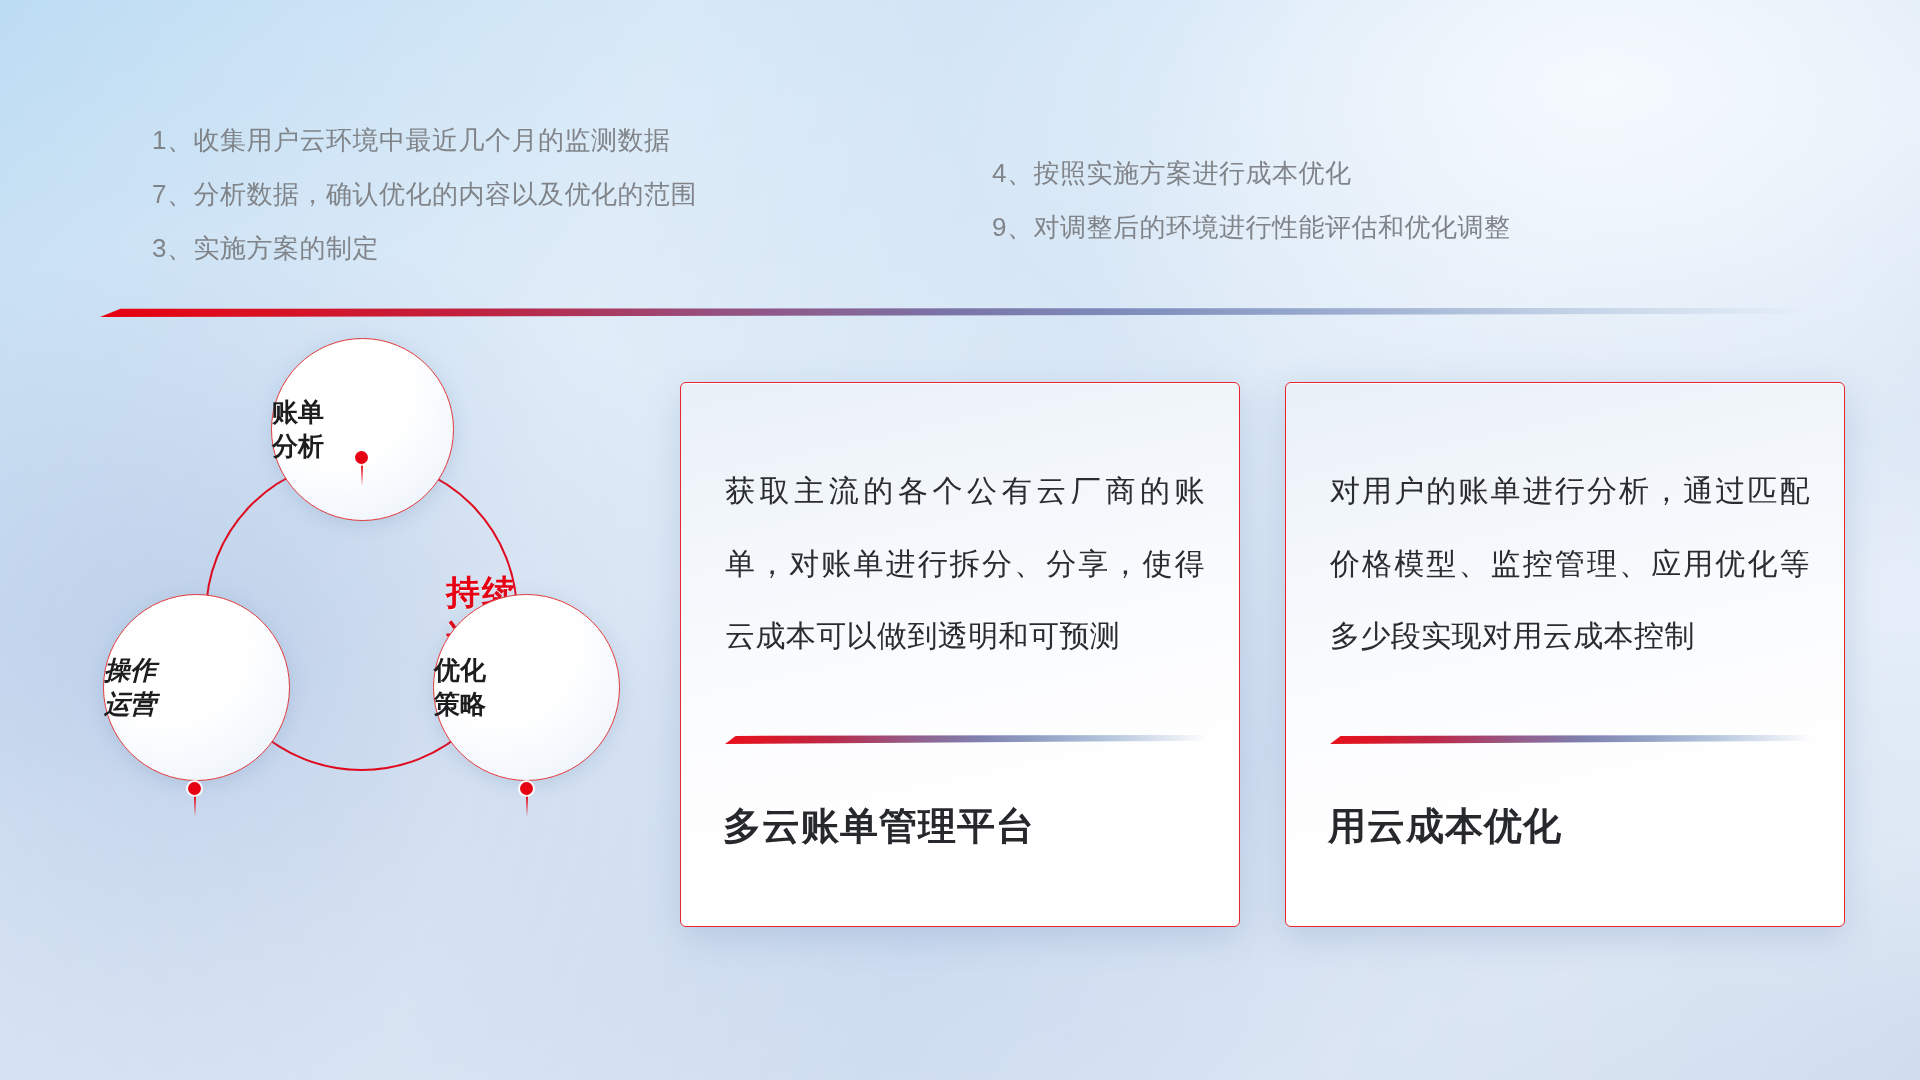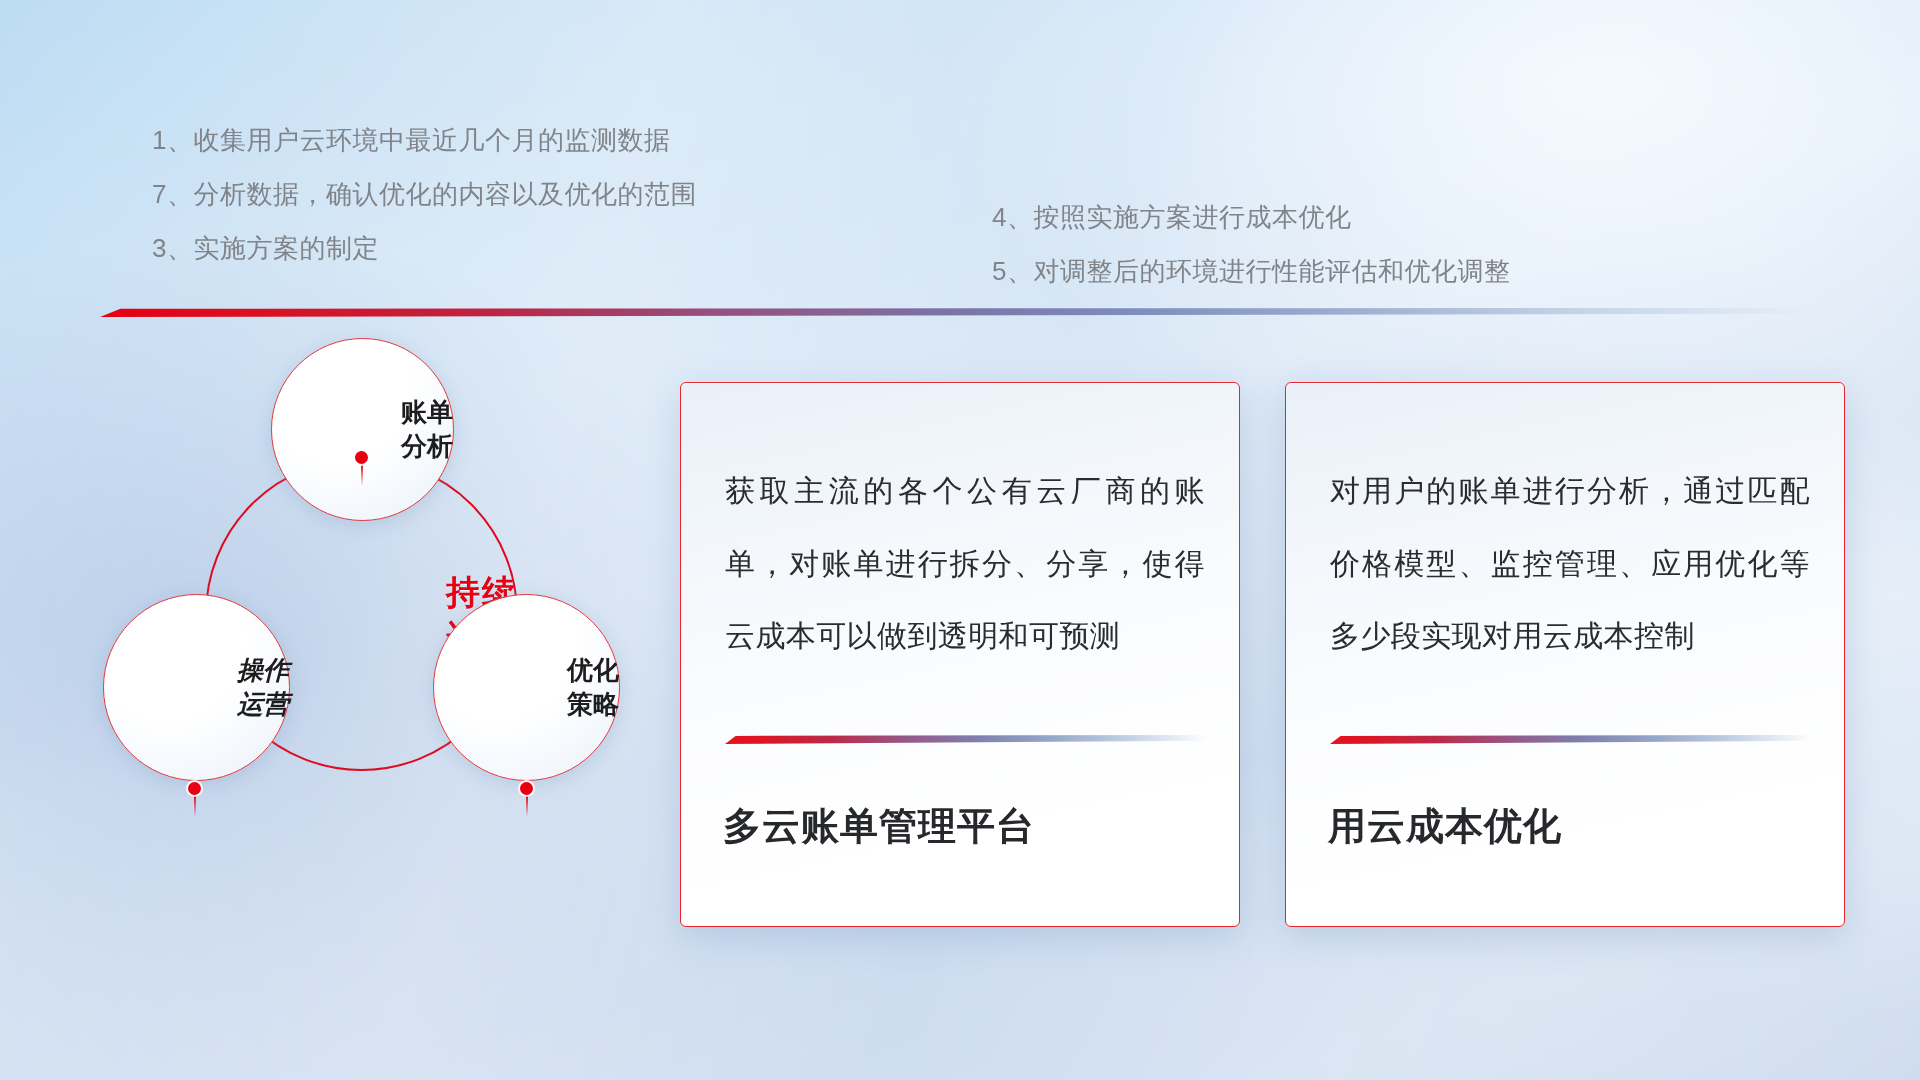--- a/index.html
+++ b/index.html
@@ -42,21 +42,21 @@
   
   .steps {
     position: absolute;
     color: #808489;
     font-size: 26px;
     letter-spacing: 0.5px;
     white-space: nowrap;
   }
   .steps .step-line { line-height: 1.0; margin-bottom: 28px; }
   #steps-left  { left: 152px; top: 127px; }
-  #steps-right { left: 992px; top: 160px; margin-top: 44px; }
+  #steps-right { left: 992px; top: 160px; }
 
   
   #top-divider {
     position: absolute;
     left: 100px;
     top: 308px;
     width: 1705px;
     height: 9px;
     background: linear-gradient(90deg,
         #e60012 0%, #dc0f1f 8%, #c0213f 22%, #96507f 36%,
@@ -75,21 +75,21 @@
   }
   .lobe {
     position: absolute;
     border-radius: 50%;
     border: 1.6px solid #e23a3a;
     background:
       radial-gradient(circle at 34% 26%, #ffffff 0%, #ffffff 42%, #f4f8fd 72%, #e7eff9 100%);
     box-shadow: 0 4px 18px rgba(120,150,190,0.28);
     display: flex;
     flex-direction: column;
-    align-items: flex-end;
+    align-items: flex-start;
     justify-content: center;
     color: #1d1d1f;
     font-weight: 700;
     font-size: 26px;
     line-height: 1.28;
     text-align: center;
   }
   #lobe-top    { left: 176px; top: -12px;  width: 181px; height: 181px; }
   #lobe-left   { left: 8px;   top: 244px;  width: 185px; height: 185px; font-style: italic; }
   #lobe-right  { left: 338px; top: 244px;  width: 185px; height: 185px; }
@@ -202,21 +202,21 @@
   <div id="bg-sheen"></div>
 
   <div class="steps" id="steps-left">
     <div class="step-line">1、收集用户云环境中最近几个月的监测数据</div>
     <div class="step-line">7、分析数据，确认优化的内容以及优化的范围</div>
     <div class="step-line">3、实施方案的制定</div>
   </div>
 
   <div class="steps" id="steps-right">
     <div class="step-line">4、按照实施方案进行成本优化</div>
-    <div class="step-line">5、对调整后的环境进行性能评估和优化调整</div>
+    <div class="step-line">9、对调整后的环境进行性能评估和优化调整</div>
   </div>
 
   <div id="top-divider"></div>
 
   <div id="venn">
 
     <div id="ring"></div>
 
     <div id="center-label">
       <span>持续</span>

